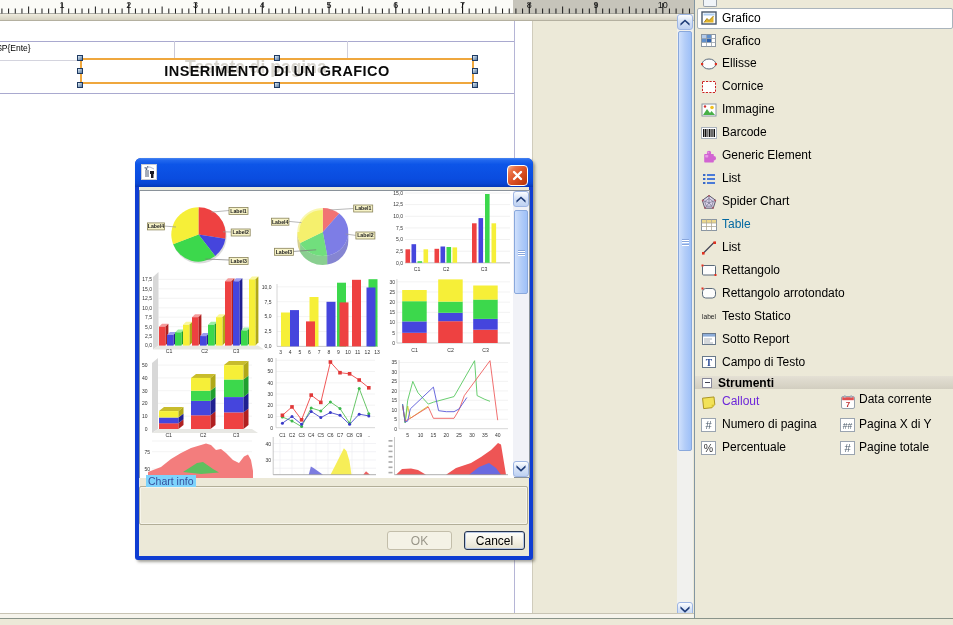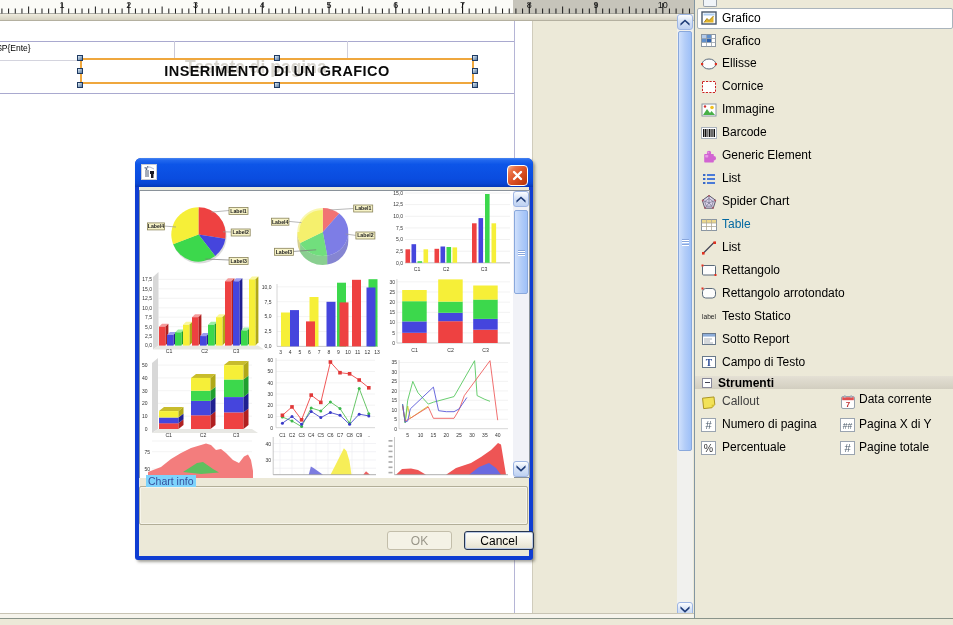--- a/index.html
+++ b/index.html
@@ -285,21 +285,21 @@
       <rect x="1.5" y="2.5" width="13" height="11" fill="#fff" stroke="#68788a"></rect>
       <text x="8" y="12" font-size="9.5" font-weight="bold" text-anchor="middle" fill="#2a4a94" font-family="Liberation Serif, serif">T</text>
     </svg></div>
 <div style="position:absolute;left:722px;top:354.8px;font-size:12px;color:#000;white-space:nowrap">Campo di Testo</div>
 <div style="position:absolute;left:701px;top:393.5px;width:16px;height:16px"><svg width="16" height="16" viewBox="0 0 16 16">
       <g transform="rotate(-6 8 8)">
         <path d="M2,3.5 h11.5 v7.5 l-3.2,3 H2 Z" fill="#f2e258" stroke="#a8901c" stroke-width="0.9"></path>
         <path d="M10.3,14 l3.2,-3 h-3.2 Z" fill="#d8c430"></path>
       </g>
     </svg></div>
-<div style="position:absolute;left:722px;top:394.0px;font-size:12px;color:#404040;white-space:nowrap">Callout</div>
+<div style="position:absolute;left:722px;top:394.0px;font-size:12px;color:#6d28d9;white-space:nowrap">Callout</div>
 <div style="position:absolute;left:840px;top:393.5px;width:16px;height:16px"><svg width="16" height="16" viewBox="0 0 16 16">
       <rect x="1.5" y="2.5" width="13" height="12" rx="1.5" fill="#fff" stroke="#98a2ac"></rect>
       <rect x="2.2" y="3.2" width="11.6" height="3" fill="#e05050"></rect>
       <rect x="4" y="1.2" width="1.6" height="2.6" fill="#aab2bc"></rect>
       <rect x="10.4" y="1.2" width="1.6" height="2.6" fill="#aab2bc"></rect>
       <text x="8" y="13" font-size="8" font-weight="bold" text-anchor="middle" fill="#c03030">7</text>
     </svg></div>
 <div style="position:absolute;left:859px;top:392px;font-size:12px;color:#000;white-space:nowrap">Data corrente</div>
 <div style="position:absolute;left:701px;top:416.5px;width:16px;height:16px"><svg width="16" height="16" viewBox="0 0 16 16">
       <rect x="0.5" y="1.5" width="14" height="13" fill="#fff" stroke="#9aa4b0"></rect>
@@ -710,14 +710,14 @@
       <div style="position:absolute;left:0px;top:270px;width:16px;height:16px;border-radius:3px;background:linear-gradient(180deg,#fdfeff, #d7e3f7 45%,#bed1f2);border:1px solid #9eb6e4;box-sizing:border-box;"><svg width="14" height="14" viewBox="0 0 16 16" style="margin:0">
             <path d="M2.8,6.2 L8,11 L13.2,6.2 L13.2,3.8 L8,8.6 L2.8,3.8 Z" fill="#1e3c78"></path>
           </svg></div>
     </div>
   </div>
 
   <div class="abs" style="left:4px;top:328px;width:387px;height:37px;border:1px solid #b2ae98;border-radius:2px;box-shadow:inset 0 0 0 1px #f6f4ea"></div>
   <div class="abs" style="left:11px;top:316.5px;background:#7dd3fc;padding:0 2px;font-size:10.5px;color:#35509d">Chart info</div>
 
   <div class="abs" style="left:252px;top:373px;width:65px;height:19px;background:#f4f2e6;border:1px solid #c3beaa;border-radius:3px;box-sizing:border-box;display:flex;align-items:center;justify-content:center;font-size:12px;color:#9a978a">OK</div>
-  <div class="abs" style="left:329px;top:373px;width:70px;height:19px;background:linear-gradient(180deg,#fefefc,#f2efe2 60%,#e5e1d0);border:1.5px solid #263550;border-radius:3px;box-sizing:border-box;box-shadow:inset 0 0 0 1px #b9c8e4;display:flex;align-items:center;justify-content:center;font-size:12px;color:#000">Cancel</div>
+  <div class="abs" style="left:329px;top:373px;width:61px;height:19px;background:linear-gradient(180deg,#fefefc,#f2efe2 60%,#e5e1d0);border:1.5px solid #263550;border-radius:3px;box-sizing:border-box;box-shadow:inset 0 0 0 1px #b9c8e4;display:flex;align-items:center;justify-content:center;font-size:12px;color:#000">Cancel</div>
 </div>
 
 </body></html>

